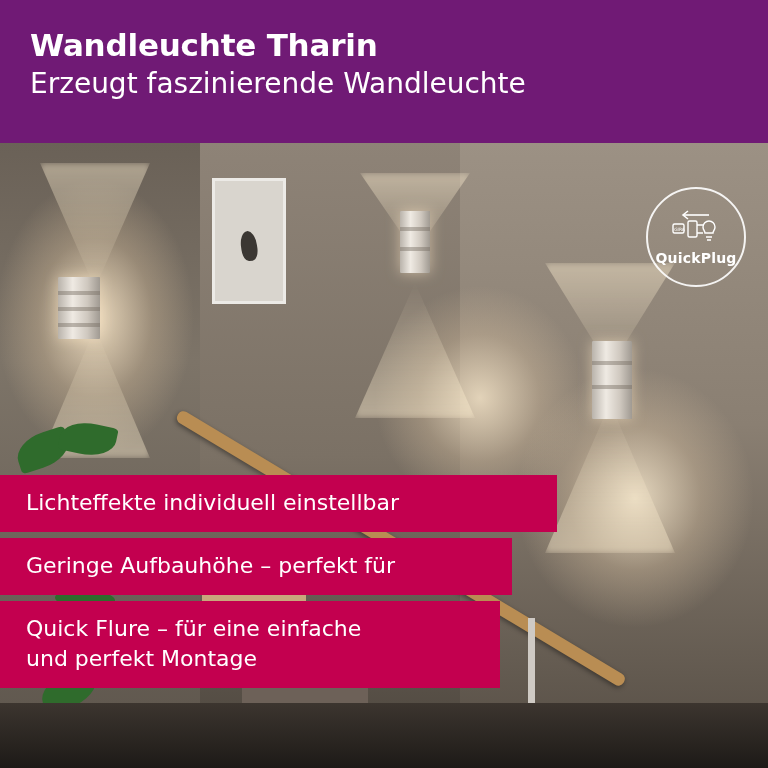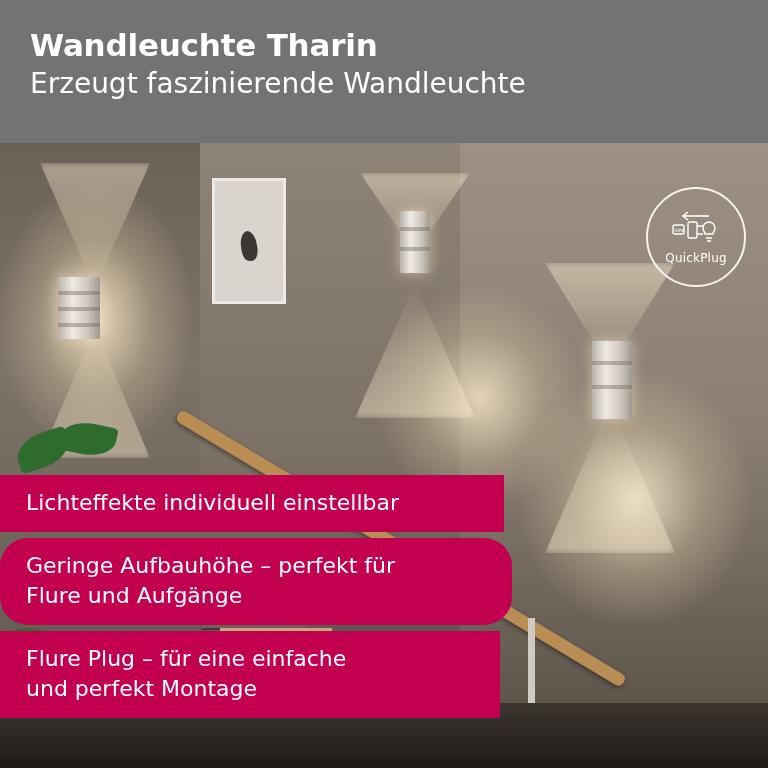--- a/index.html
+++ b/index.html
@@ -17,21 +17,21 @@
     overflow: hidden;
     background: #000;
   }
 
   
   .header {
     position: absolute;
     left: 0; top: 0;
     width: 768px;
     height: 143px;
-    background: #737373;
+    background: #701a75;
     box-sizing: border-box;
     padding: 26px 0 0 30px;
   }
   .header-title {
     color: #ffffff;
     font-size: 31px;
     font-weight: bold;
     letter-spacing: -0.2px;
     line-height: 38px;
     margin: 0;
@@ -176,22 +176,22 @@
     border-radius: 50%;
     border: 2px solid rgba(255,255,255,0.9);
     color: #fff;
     display: flex;
     flex-direction: column;
     align-items: center;
     justify-content: center;
     gap: 2px;
   }
   .badge-label {
-    font-size: 12px;
-    font-weight: normal;
+    font-size: 14px;
+    font-weight: bold;
     letter-spacing: 0.2px;
   }
 
   
   .features {
     position: absolute;
     left: 0;
     top: 475px;
     width: 512px;
   }
@@ -199,22 +199,22 @@
     position: relative;
     background: #c3004f;
     color: #ffffff;
     box-sizing: border-box;
     padding: 13px 20px 14px 26px;
     margin-bottom: 6px;
     font-size: 22px;
     line-height: 30px;
     width: 512px;
   }
-  .feature.w1 { width: 504px; }
-  .feature.w2 { width: 512px; border-radius: 28px; }
+  .feature.w1 { width: 557px; }
+  .feature.w2 { width: 512px; }
   .feature.w3 { width: 500px; }
 </style>
 </head>
 <body>
 
 <div class="page">
 
   <div class="header">
     <h1 class="header-title">Wandleuchte Tharin</h1>
     <h2 class="header-subtitle">Erzeugt faszinierende Wandleuchte</h2>
@@ -299,21 +299,20 @@
       <div class="badge-label">QuickPlug</div>
     </div>
   </div>
 
   <div class="features">
     <div class="feature w1">
       <span>Lichteffekte individuell einstellbar</span>
     </div>
     <div class="feature w2">
       <div>Geringe Aufbauhöhe – perfekt für</div>
-      <div>Flure und Aufgänge</div>
     </div>
     <div class="feature w3">
-      <div>Flure Plug – für eine einfache</div>
+      <div>Quick Flure – für eine einfache</div>
       <div>und perfekt Montage</div>
     </div>
   </div>
 
 </div>
 
 </body></html>

